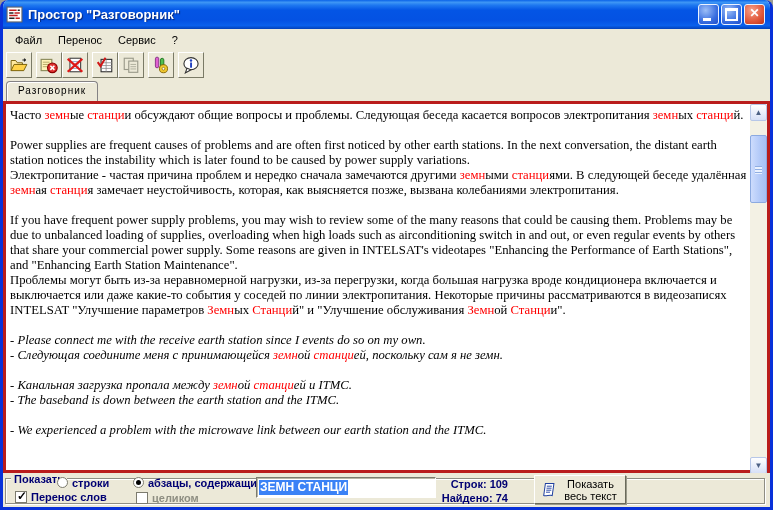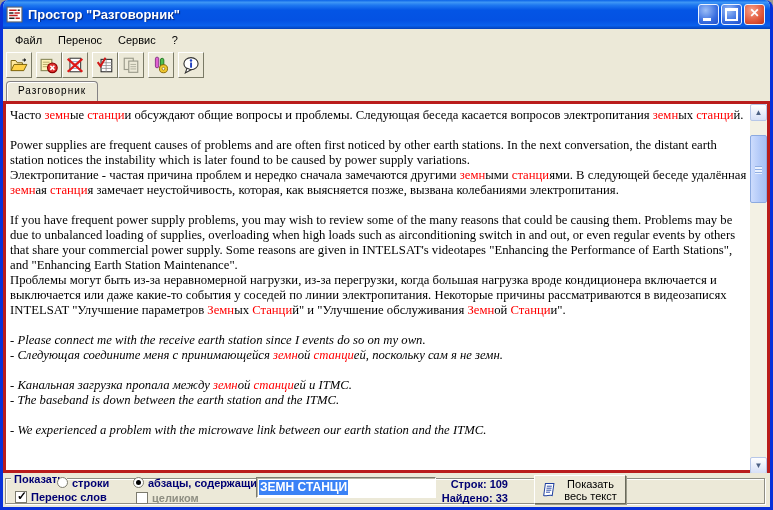--- a/index.html
+++ b/index.html
@@ -214,21 +214,21 @@
       <span class="chk"></span>
       <span class="disabled-label">целиком</span>
     </div>
 
     <div class="search">
       <span class="sel-text">ЗЕМН СТАНЦИ</span>
     </div>
 
     <div class="status">
       <div>Строк: 109</div>
-      <div>Найдено: 33</div>
+      <div>Найдено: 74</div>
     </div>
 
     <div class="showall">
       <svg viewBox="0 0 16 16" transform="skewX(-8)">
         <path d="M4.5 1.5h8.5v12c-3-1.2-5.8 1.2-8.5 0z" fill="#fff" stroke="#2040A0" stroke-width="1"></path>
         <path d="M6.3 4.2h5M6.3 6.2h5M6.3 8.2h5M6.3 10.2h4" stroke="#2040A0" stroke-width="0.9"></path>
       </svg>
       <div class="btxt">
         <div>Показать</div>
         <div>весь текст</div>

